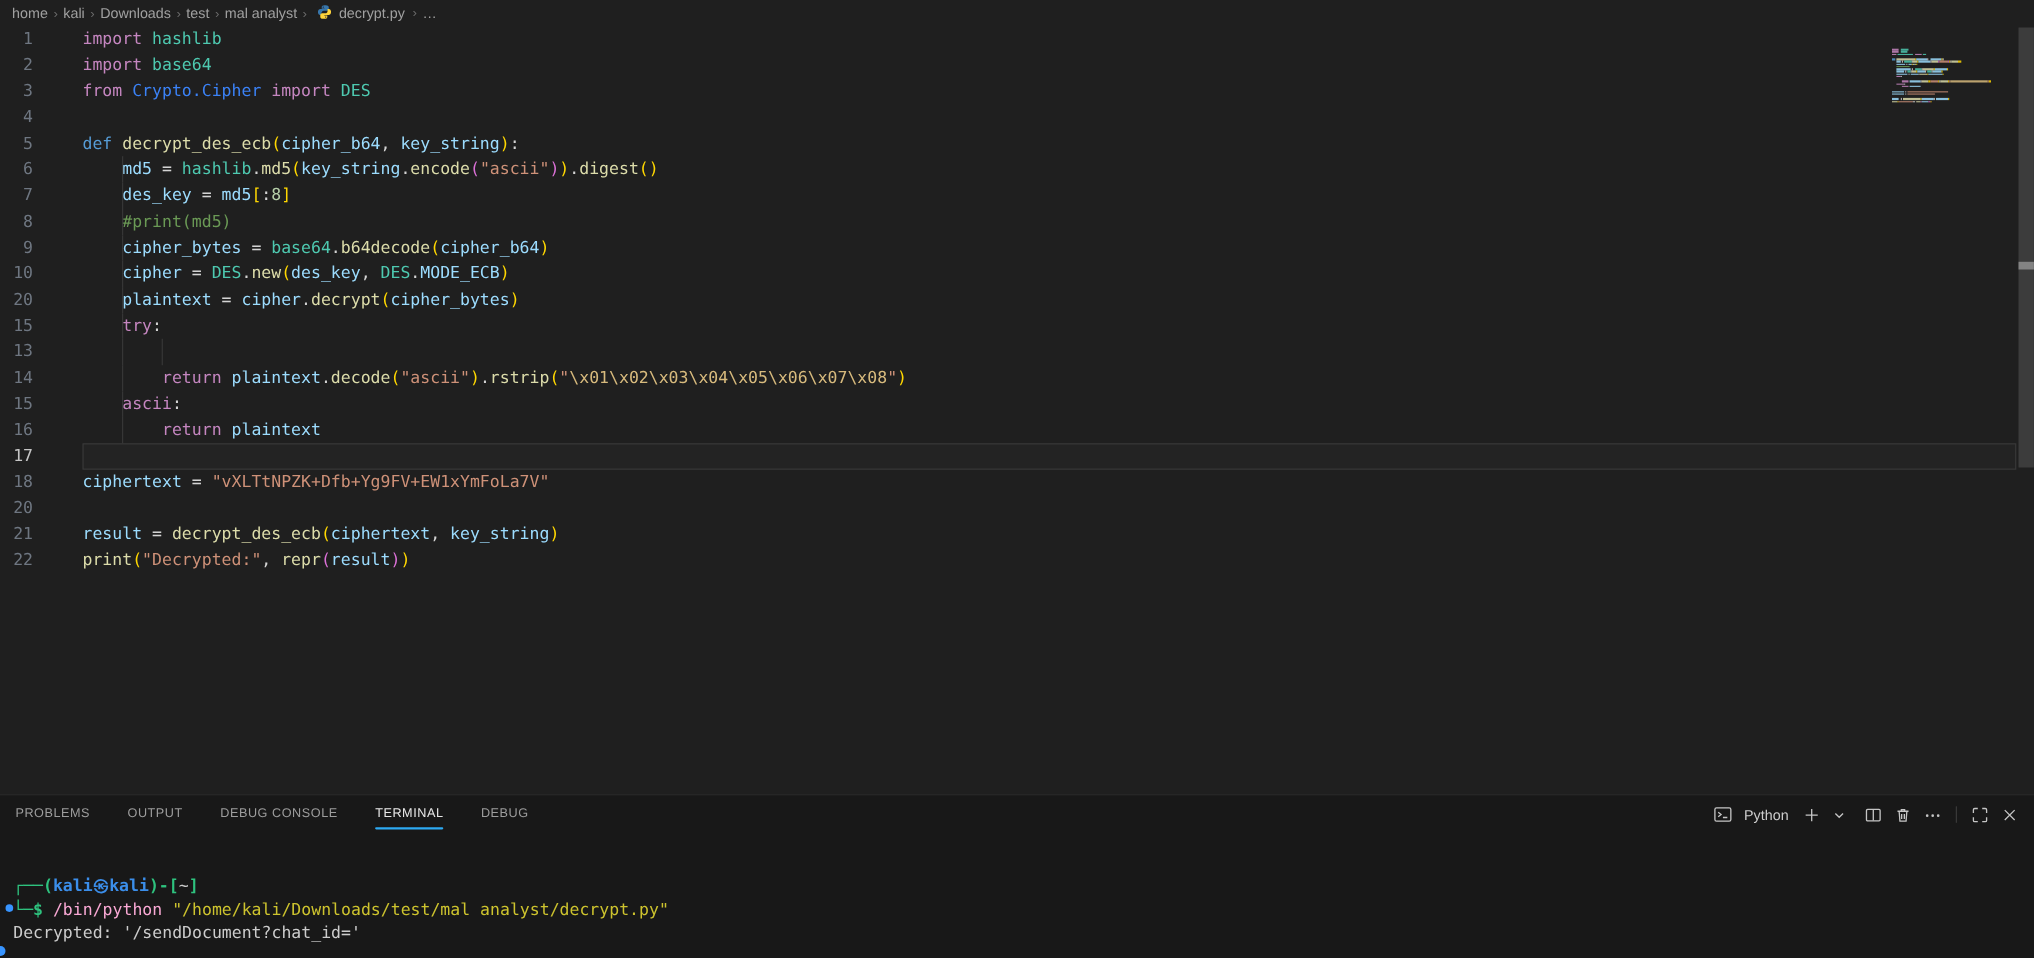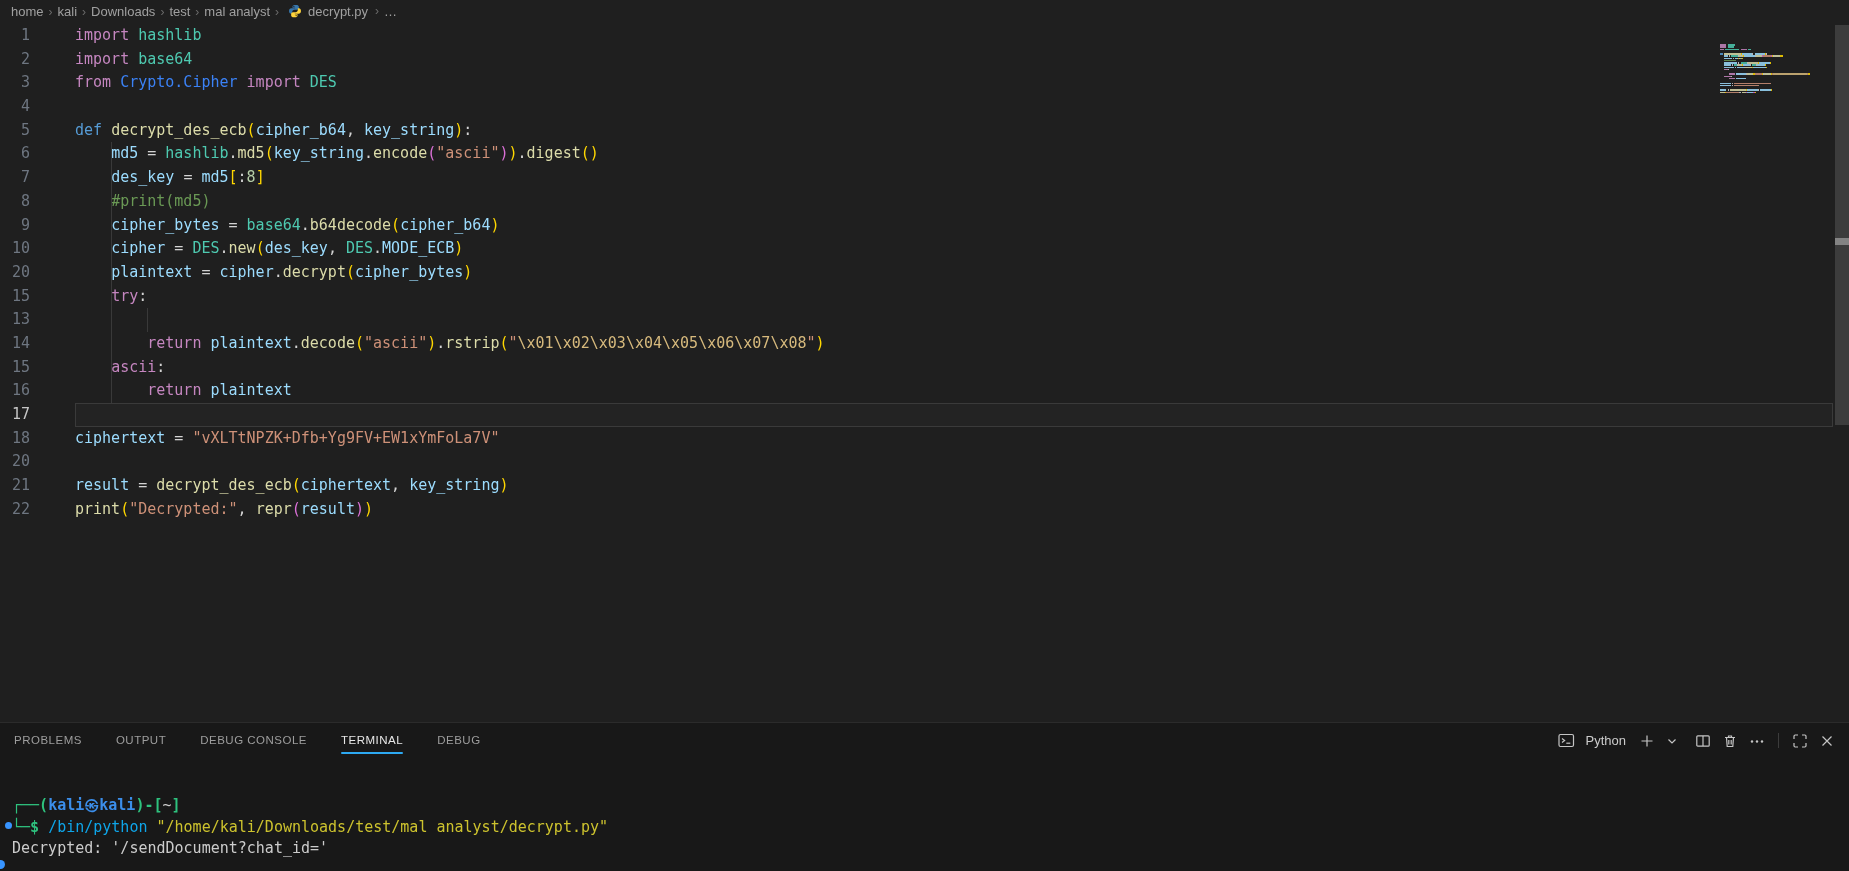--- a/index.html
+++ b/index.html
@@ -258,21 +258,21 @@
         <span>
           <svg width="16" height="16" viewBox="0 0 16 16" fill="none" stroke="#c5c5c5" stroke-width="1.2">
             <path d="M3.5 3.5l9 9M12.5 3.5l-9 9"></path>
           </svg>
         </span>
       </div>
     </div>
     <div class="terminal">
       <div id="term-lines">
           <div class="t-line"><span style="color: rgb(46, 194, 126); font-weight: bold;">┌──(</span><span style="color: rgb(59, 142, 234); font-weight: bold;">kali㉿kali</span><span style="color: rgb(46, 194, 126); font-weight: bold;">)-[</span><span style="color: rgb(204, 204, 204);">~</span><span style="color: rgb(46, 194, 126); font-weight: bold;">]</span></div>
-          <div class="t-line"><span style="color: rgb(46, 194, 126); font-weight: bold;">└─$</span><span style="color: rgb(204, 204, 204);"> </span><span style="color: #0ea5e9;">/bin/python</span><span style="color: rgb(204, 204, 204);"> </span><span style="color: rgb(205, 195, 46);">"/home/kali/Downloads/test/mal analyst/decrypt.py"</span></div>
+          <div class="t-line"><span style="color: rgb(46, 194, 126); font-weight: bold;">└─$</span><span style="color: rgb(204, 204, 204);"> </span><span style="color: #f9a8d4;">/bin/python</span><span style="color: rgb(204, 204, 204);"> </span><span style="color: rgb(205, 195, 46);">"/home/kali/Downloads/test/mal analyst/decrypt.py"</span></div>
           <div class="t-line"><span style="color: rgb(204, 204, 204);">Decrypted: '/sendDocument?chat_id='</span></div>
         </div>
     </div>
     <div class="cmd-dot"></div>
     <div class="cmd-dot2"></div>
   </div>
 
 </div>
 
 </body></html>

